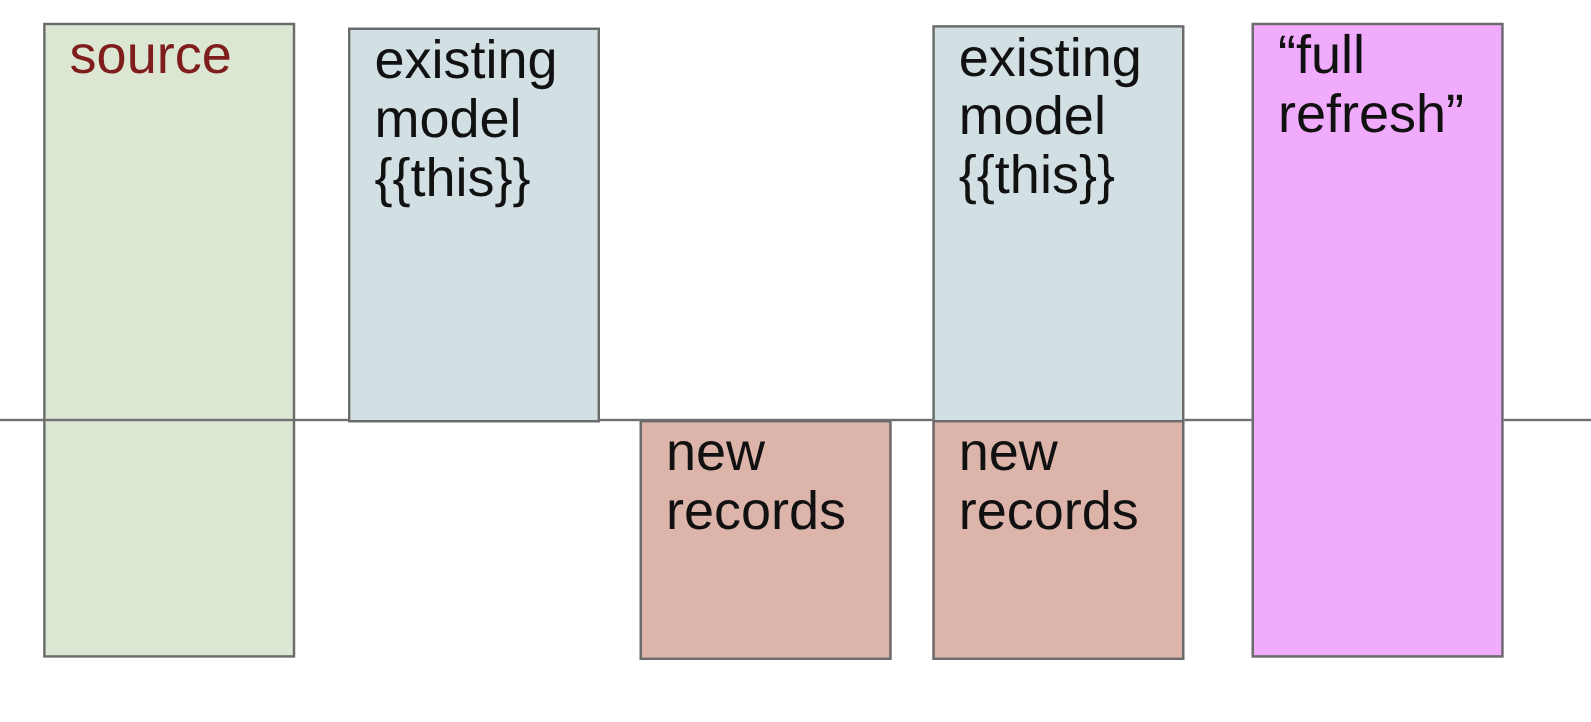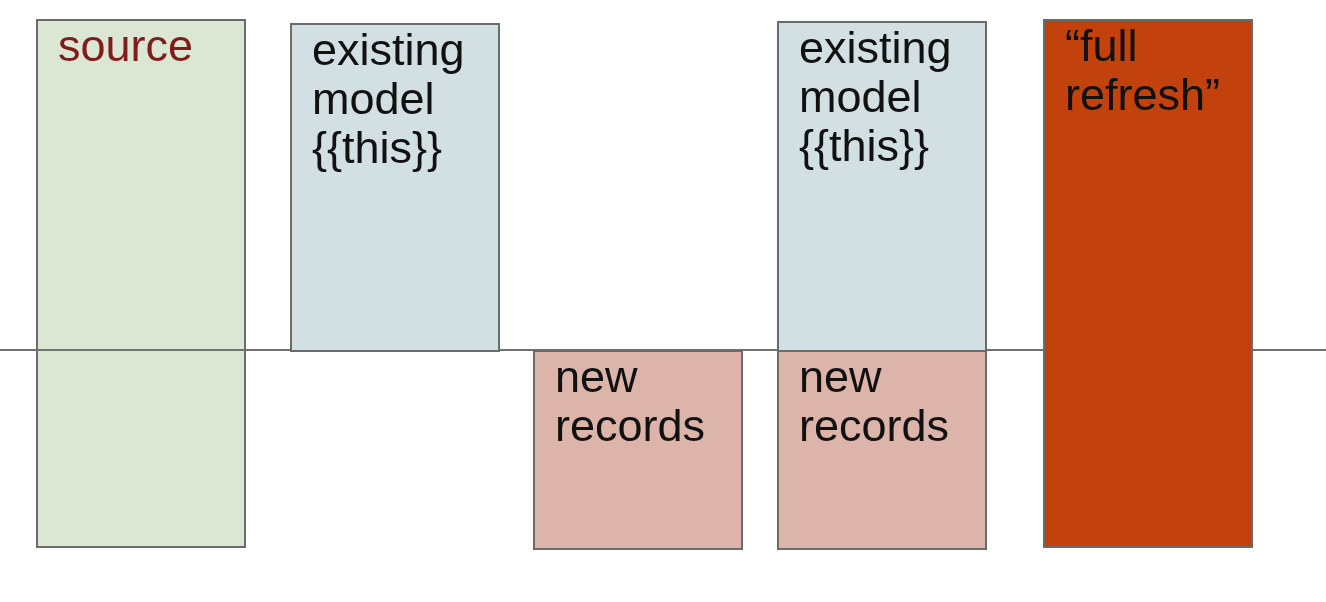--- a/index.html
+++ b/index.html
@@ -70,17 +70,17 @@
   </div>
 
   <div id="box-existing-2" class="box z-over" style="background: rgb(210, 223, 227); border-color: rgb(107, 107, 107); color: rgb(17, 17, 17);">
     <span class="label">existing model {{this}}</span>
   </div>
 
   <div id="box-new-records-2" class="box z-over" style="background: rgb(220, 180, 170); border-color: rgb(107, 107, 107); color: rgb(17, 17, 17);">
     <span class="label">new records</span>
   </div>
 
-  <div id="box-full-refresh" class="box z-over" style="background: #c2410c; border-color: rgb(107, 107, 107); color: rgb(17, 17, 17);">
+  <div id="box-full-refresh" class="box z-over" style="background: #f0abfc; border-color: rgb(107, 107, 107); color: rgb(17, 17, 17);">
     <span class="label">“full refresh”</span>
   </div>
 
 </div>
 
 </body></html>

